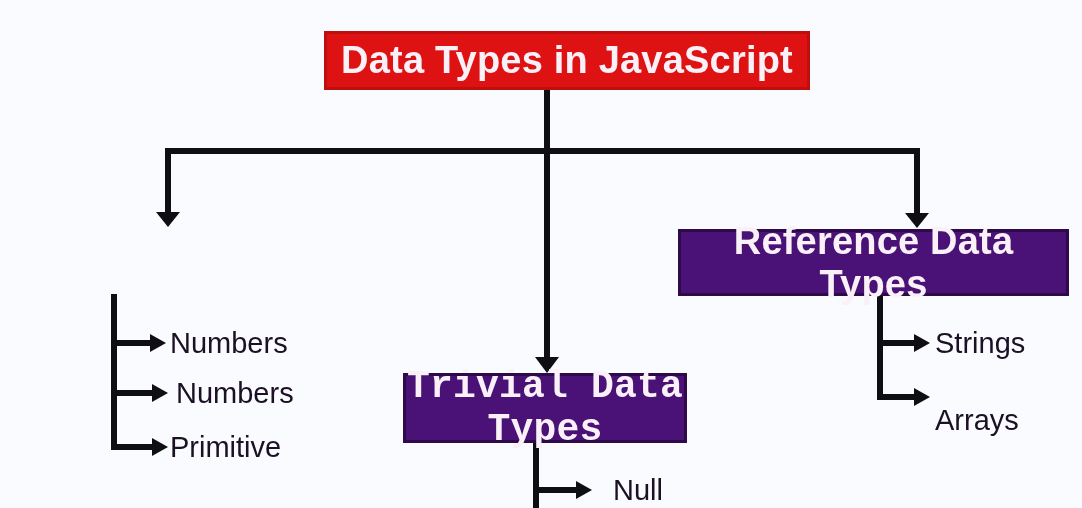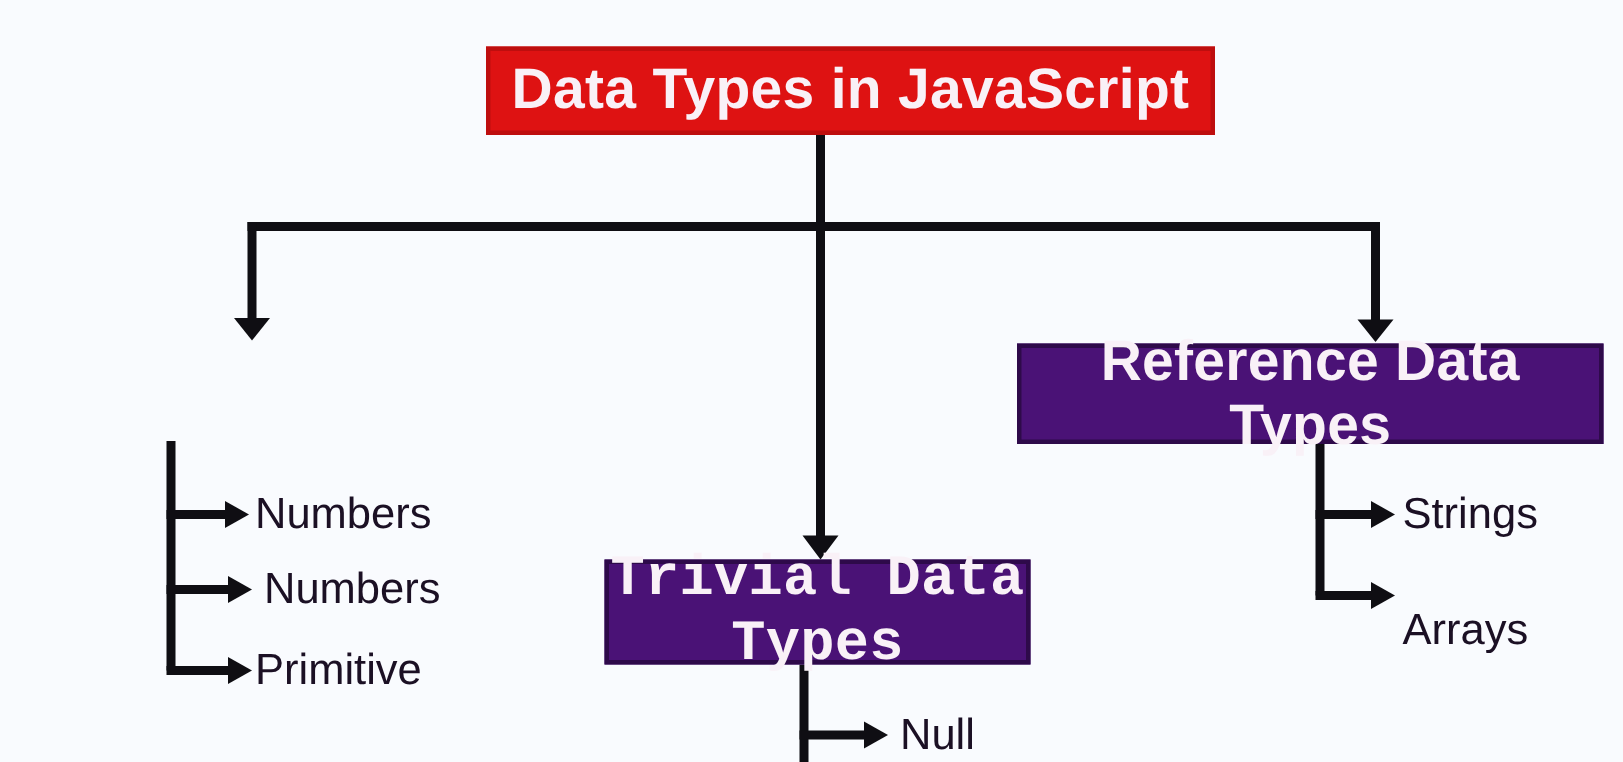--- a/index.html
+++ b/index.html
@@ -58,21 +58,21 @@
     position:absolute;
     font-weight:normal;
     font-size:29px;
     line-height:28px;
     color:var(--leaf-text);
     white-space:nowrap;
   }
   .leaf.numbers{left:170px;top:329px;}
   .leaf.strings{left:176px;top:379px;}
   .leaf.booleans{left:170px;top:433px;}
-  .leaf.null{left:600px;top:476px;}
+  .leaf.null{left:613px;top:476px;}
   .leaf.objects{left:935px;top:329px;}
   .leaf.arrays{left:935px;top:383px;margin-top:23px;}
 </style>
 </head>
 <body>
 
 <div class="stage">
 
   <svg class="connectors" viewBox="0 0 1082 508" xmlns="http://www.w3.org/2000/svg" aria-hidden="true">
 

